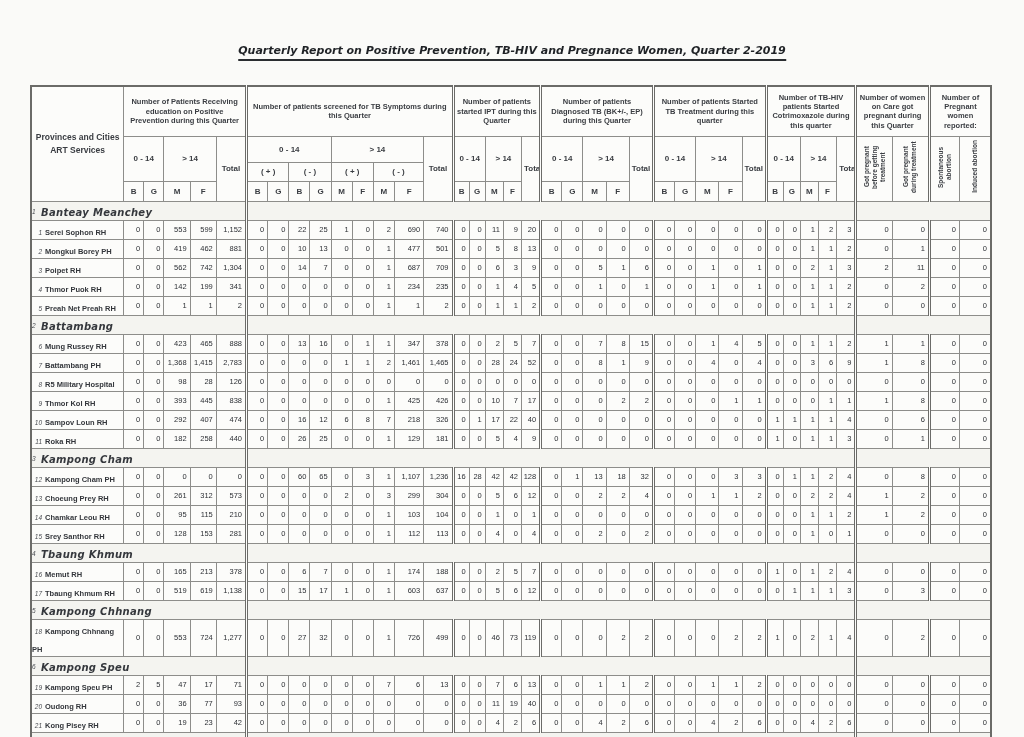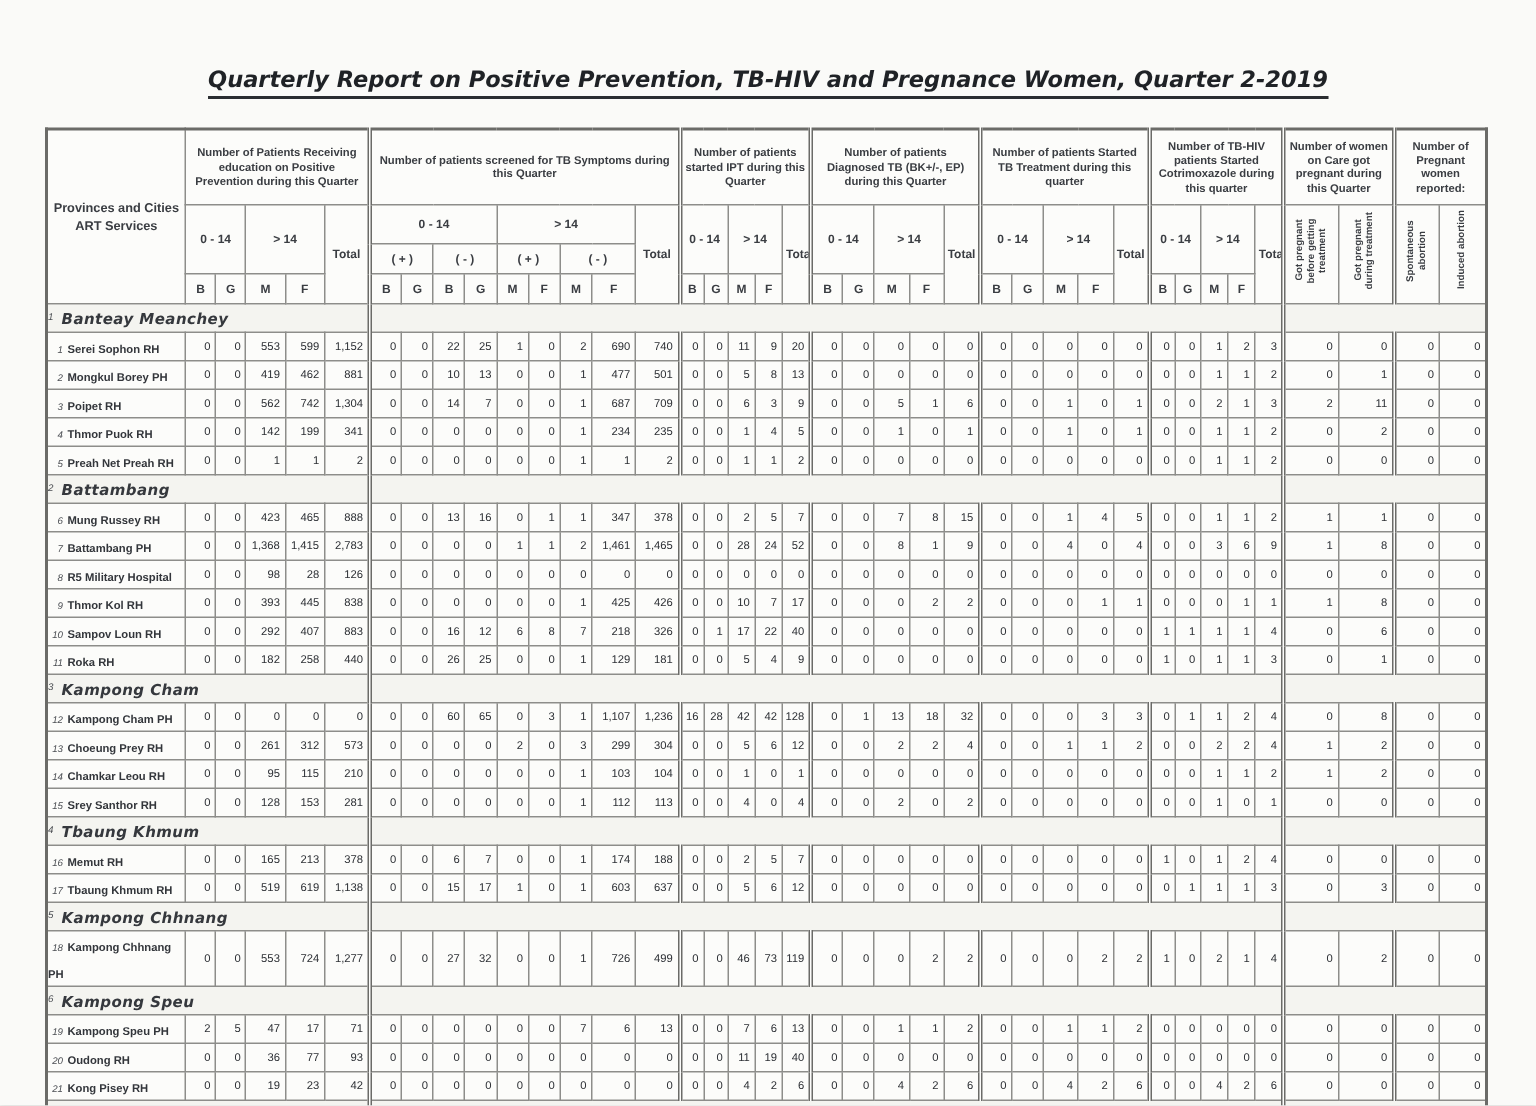--- a/index.html
+++ b/index.html
@@ -4,21 +4,21 @@
 <style>
   html,body{margin:0;padding:0;}
   body{background:#e8e8e6;font-family:"Liberation Sans",sans-serif;}
   .page{position:relative;width:1024px;height:737px;background:#fafaf8;overflow:hidden;
         box-shadow:0 0 4px rgba(0,0,0,.3);color:#2e2e2e;}
   
   .org{position:absolute;left:28px;top:26px;font-size:9px;font-weight:bold;color:#33363b;}
   .org .l2{margin-left:38px;margin-top:13px;}
   .motto{position:absolute;right:26px;top:13px;text-align:center;font-size:8.5px;font-weight:bold;color:#33363b;line-height:1.45;}
   .title{position:absolute;left:50%;top:44px;transform:translateX(-50%);white-space:nowrap;
-         font-family:"DejaVu Sans",sans-serif;font-style:italic;font-weight:bold;font-size:15px;
+         font-family:"DejaVu Sans",sans-serif;font-style:italic;font-weight:bold;font-size:11px;
          color:#1f2226;border-bottom:2px solid #2a2d31;padding-bottom:2px;}
   
   table.report{position:absolute;left:30px;top:85px;border-collapse:collapse;table-layout:fixed;width:962px;
                background:#fcfcfa;}
   table.report th,table.report td{border:1px solid #8d8d8a;overflow:hidden;}
   table.report{border:2px solid #6b6b68;}
   th{font-weight:bold;color:#3a3d42;text-align:center;vertical-align:middle;padding:1px 2px;}
   .g{font-size:7.5px;line-height:1.25;}
   .age{font-size:8px;}
   .sex{font-size:8px;}
@@ -545,21 +545,21 @@
           <td class="num">8</td>
           <td class="num gs">0</td>
           <td class="num">0</td>
         </tr>
         <tr class="data-row">
           <td class="name-cell"><span class="row-num">10</span><span class="row-name">Sampov Loun RH</span></td>
           <td class="num">0</td>
           <td class="num">0</td>
           <td class="num">292</td>
           <td class="num">407</td>
-          <td class="num">883</td>
+          <td class="num">474</td>
           <td class="num gs">0</td>
           <td class="num">0</td>
           <td class="num">16</td>
           <td class="num">12</td>
           <td class="num">6</td>
           <td class="num">8</td>
           <td class="num">7</td>
           <td class="num">218</td>
           <td class="num">326</td>
           <td class="num gs">0</td>

